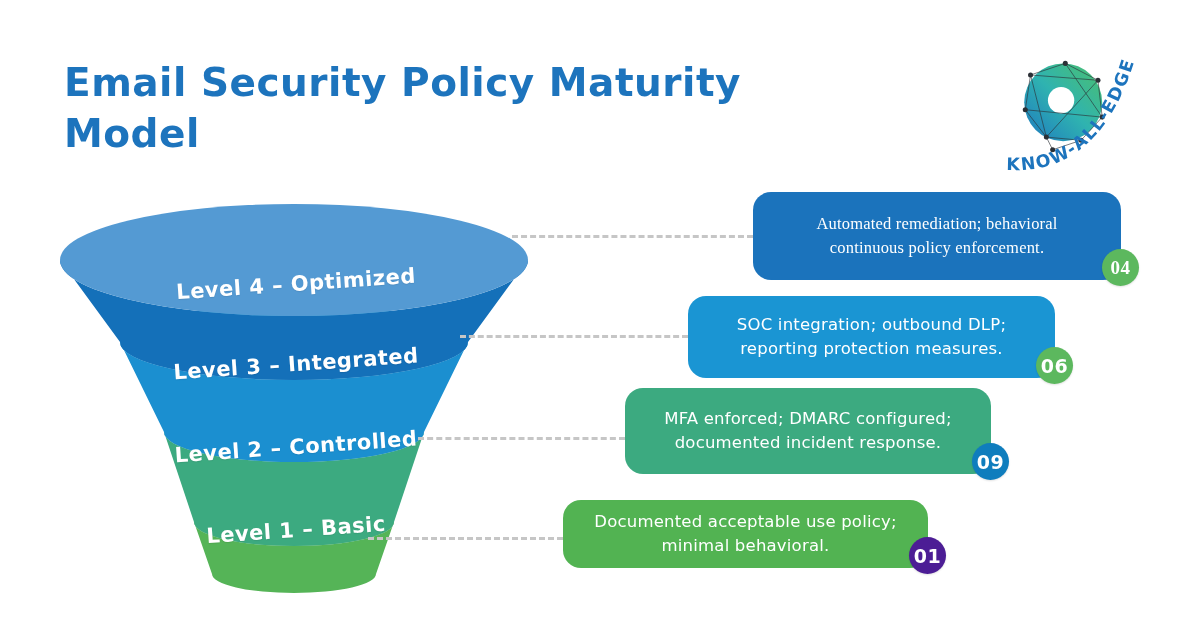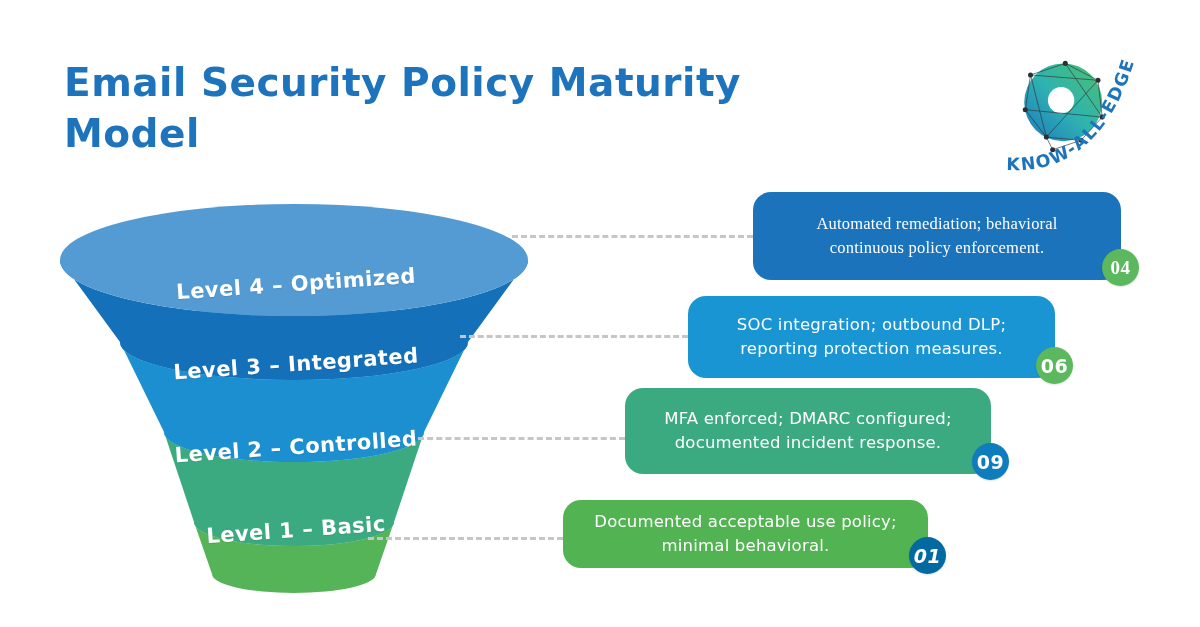--- a/index.html
+++ b/index.html
@@ -138,14 +138,14 @@
     <div>documented incident response.</div>
   </div>
   <div class="badge" style="background-color: rgb(15, 125, 189);">09</div>
 </div>
 
 <div class="callout co-1" style="background-color: rgb(82, 179, 82);">
   <div class="txt">
     <div>Documented acceptable use policy;</div>
     <div>minimal behavioral.</div>
   </div>
-  <div class="badge" style="background-color: #0369a1; font-style: italic;">01</div>
+  <div class="badge" style="background-color: #4c1d95;">01</div>
 </div>
 
 </body></html>

